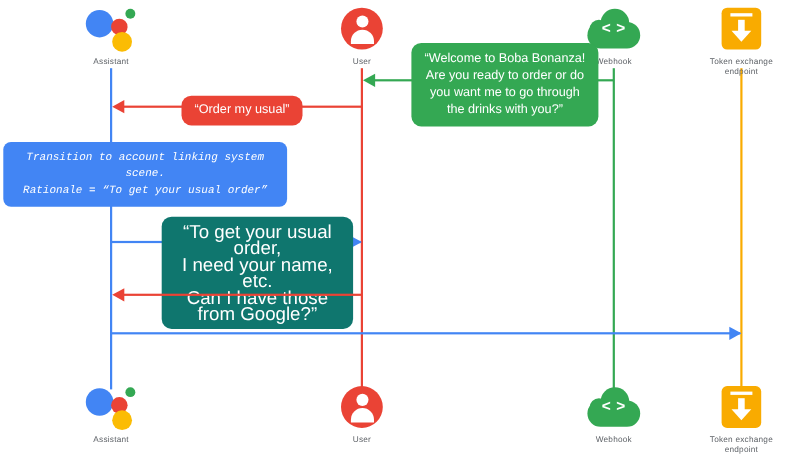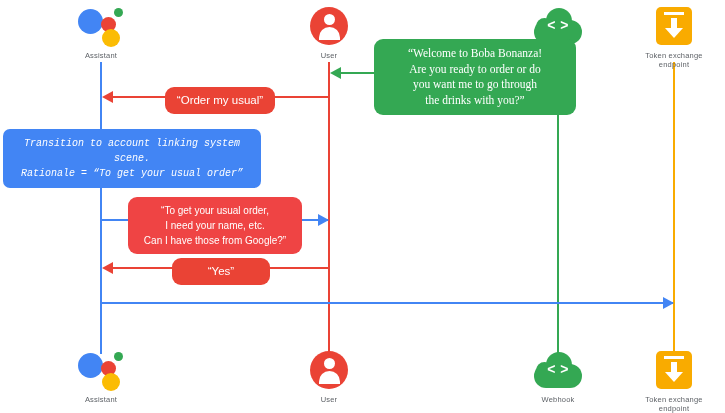--- a/index.html
+++ b/index.html
@@ -178,24 +178,25 @@
     line-height: 15.5px;
     padding: 7px 10px;
   }
   .bubble-red {
     background: #EA4335;
     font-size: 11.5px;
     line-height: 15px;
     padding: 6px 10px;
   }
   .bubble-blue {
-    background: #ef4444;
-    font-size: 10px;
+    background: #0f766e;
+    font-size: 17px;
     line-height: 15px;
     padding: 6px 10px;
+    margin-left: 19px;
   }
   .bubble-mono {
     background: #4285F4;
     font-family: "Liberation Mono", monospace;
     font-style: italic;
     font-size: 10px;
     line-height: 15px;
     padding: 7px 8px;
     border-radius: 7px;
   }
@@ -248,41 +249,40 @@
         <div class="stem"></div>
         <div class="head"></div>
       </div>
     </div>
     <div class="actor-label">Token exchange
 endpoint</div>
   </div>
 
   <div class="msg-line" style="left:334px; top:72px; width:224px; background:#34A853;"></div>
   <div class="arrow-head arrow-left" style="color:#34A853; left:330px; top:67px;"></div>
-  <div class="bubble bubble-green" style="left:374px; top:39px; width:202px;font-family:Liberation Serif, serif;">“Welcome to Boba Bonanza!
+  <div class="bubble bubble-green" style="left:374px; top:39px; width:170px;">“Welcome to Boba Bonanza!
 Are you ready to order or do
 you want me to go through
 the drinks with you?”</div>
 
   <div class="msg-line" style="left:106px; top:96px; width:223px; background:#EA4335;"></div>
   <div class="arrow-head arrow-left" style="color:#EA4335; left:102px; top:91px;"></div>
   <div class="bubble bubble-red" style="left:165px; top:87px; width:110px;">“Order my usual”</div>
 
   <div class="bubble bubble-mono" style="left:3px; top:129px; width:258px;">Transition to account linking system scene.
 Rationale = “To get your usual order”</div>
 
   <div class="msg-line" style="left:100px; top:219px; width:228px; background:#4285F4;"></div>
   <div class="arrow-head arrow-right" style="color:#4285F4; left:318px; top:214px;"></div>
   <div class="bubble bubble-blue" style="left:128px; top:197px; width:174px;">“To get your usual order,
 I need your name, etc.
 Can I have those from Google?”</div>
 
   <div class="msg-line" style="left:106px; top:267px; width:223px; background:#EA4335;"></div>
   <div class="arrow-head arrow-left" style="color:#EA4335; left:102px; top:262px;"></div>
-  <div class="bubble bubble-red" style="left:172px; top:258px; width:98px;">“Yes”</div>
 
   <div class="msg-line" style="left:100px; top:302px; width:573px; background:#4285F4;"></div>
   <div class="arrow-head arrow-right" style="color:#4285F4; left:663px; top:297px;"></div>
 
   <div class="actor" style="left:41px; top:348px;">
     <div class="icon-wrap">
       <div class="assistant-logo">
         <i class="al-blue"></i>
         <i class="al-red"></i>
         <i class="al-green"></i>

